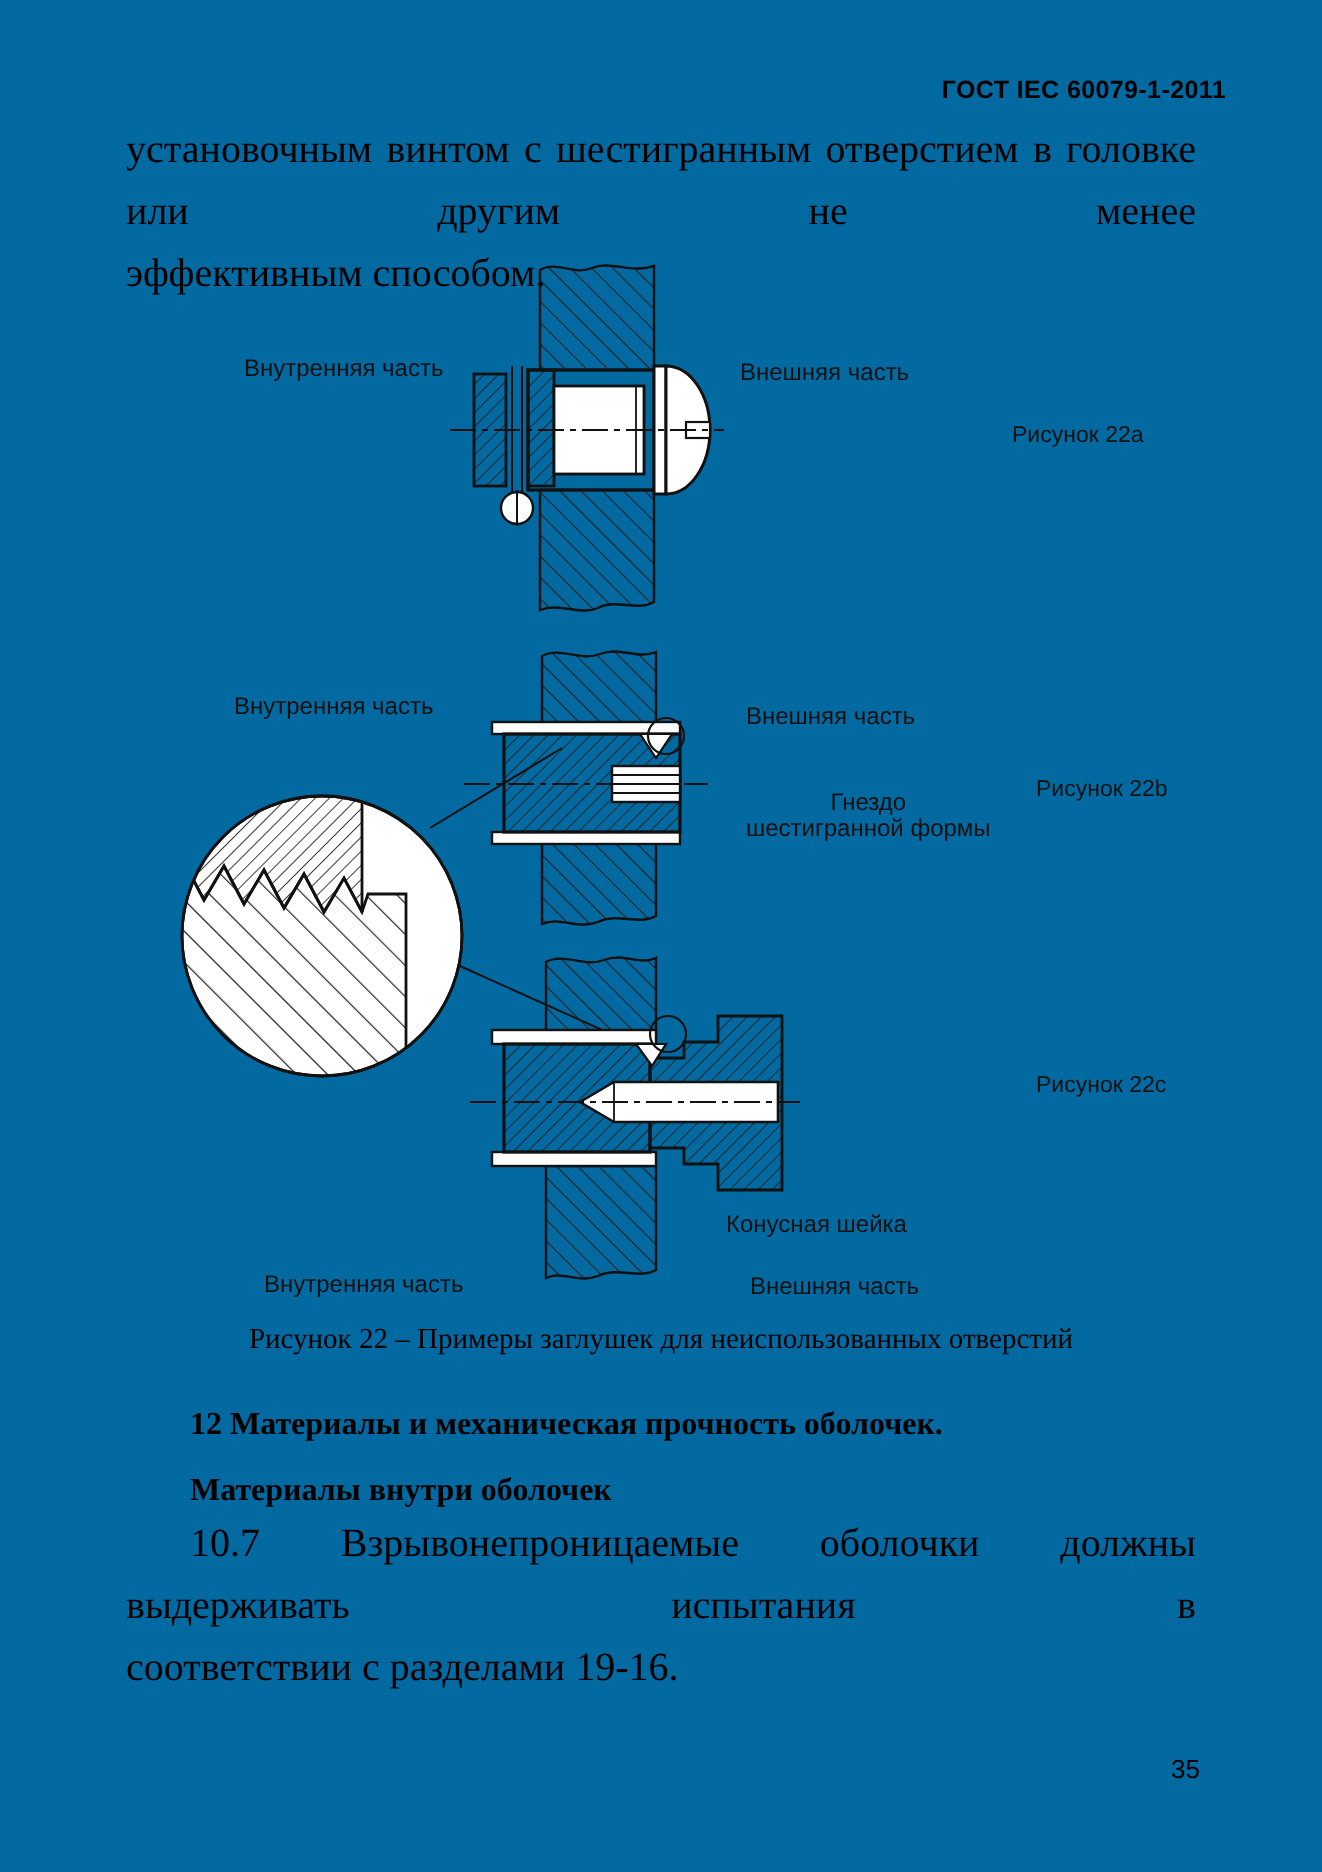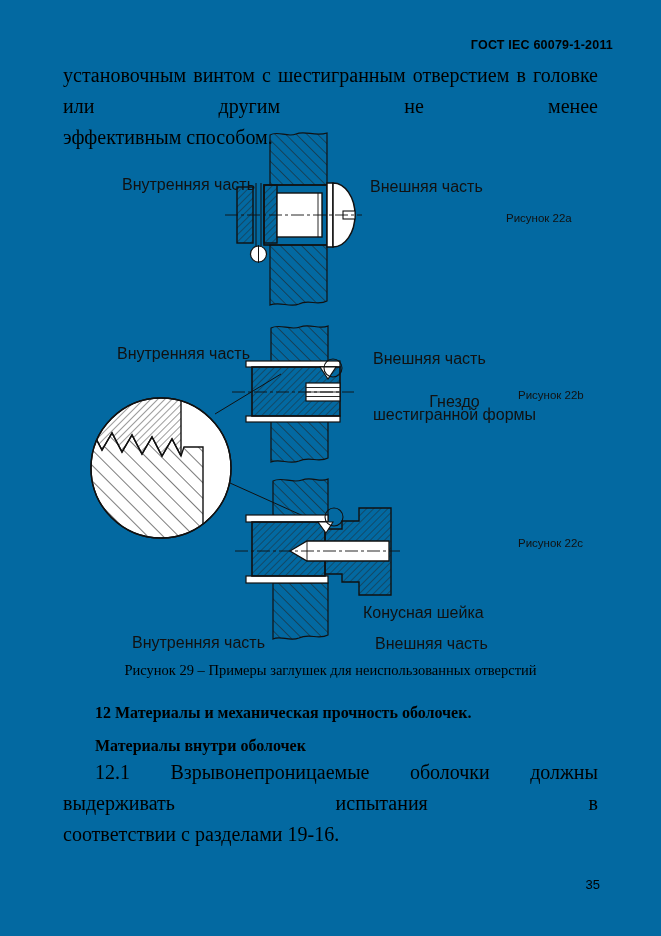--- a/index.html
+++ b/index.html
@@ -18,21 +18,21 @@
     font-weight:bold;font-size:12.5px;letter-spacing:.2px;
   }
   .body-block{position:absolute;left:63px;width:535px;font-size:20px;line-height:31px;}
   .tline{white-space:normal;}
   .jfull{text-align:justify;text-align-last:justify;}
   .indent{text-indent:32px;}
   .fig-area{position:absolute;top:125px;left:0;width:661px;height:535px;}
   .lbl{
     position:absolute;
     font-family:"Liberation Sans", sans-serif;
-    font-size:16px;color:#111;white-space:nowrap;line-height:13px;
+    font-size:12px;color:#111;white-space:nowrap;line-height:13px;
   }
   .figname{font-size:11.5px;}
   .fig-caption{
     position:absolute;top:662px;left:63px;width:535px;
     text-align:center;font-size:14.5px;
   }
   .sec-heading{
     position:absolute;top:696px;left:63px;width:535px;
     font-weight:bold;font-size:16px;line-height:33px;
     padding-left:32px;box-sizing:border-box;
@@ -144,28 +144,28 @@
       <span style="display:block;">Гнездо</span>
       <span style="display:block;">шестигранной формы</span>
     </span>
 
     <span class="lbl figname" style="left:518px;top:412px;">Рисунок 22c</span>
     <span class="lbl" style="left:363px;top:481px;">Конусная шейка</span>
     <span class="lbl" style="left:132px;top:511px;">Внутренняя часть</span>
     <span class="lbl" style="left:375px;top:512px;">Внешняя часть</span>
   </div>
 
-  <div class="fig-caption">Рисунок 29 – Примеры заглушек для неиспользованных отверстий</div>
+  <div class="fig-caption">Рисунок 22 – Примеры заглушек для неиспользованных отверстий</div>
 
   <div class="sec-heading">
     <div>12 Материалы и механическая прочность оболочек.</div>
     <div>Материалы внутри оболочек</div>
   </div>
 
   <div class="body-block p121">
-    <div class="tline jfull indent">12.1 Взрывонепроницаемые оболочки должны выдерживать испытания в</div>
+    <div class="tline jfull indent">10.7 Взрывонепроницаемые оболочки должны выдерживать испытания в</div>
     <div class="tline">соответствии с разделами 19-16.</div>
   </div>
 
 
   <div class="page-num">35</div>
 
 </div>
 
 </body></html>

